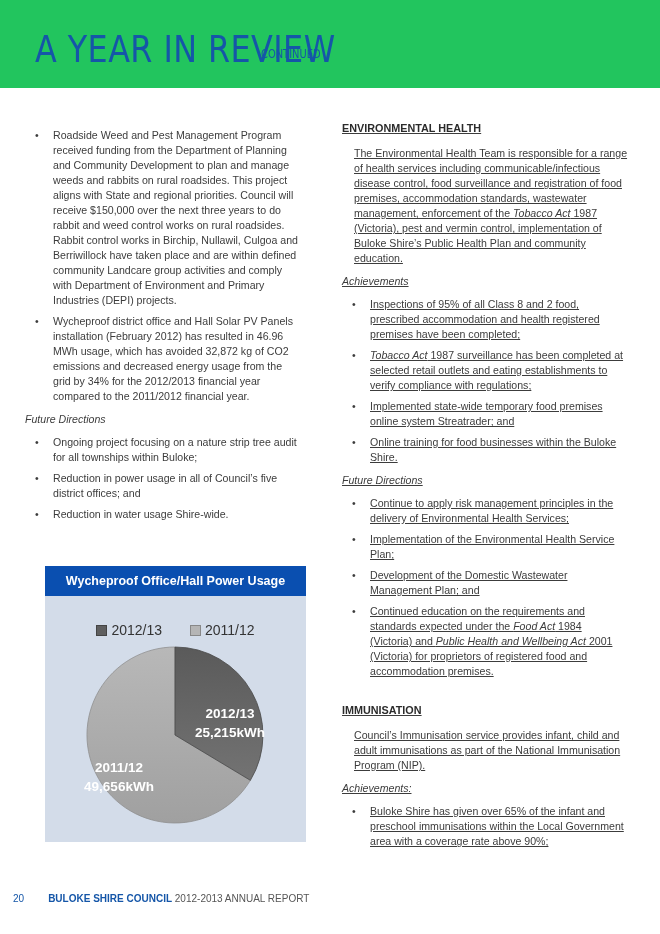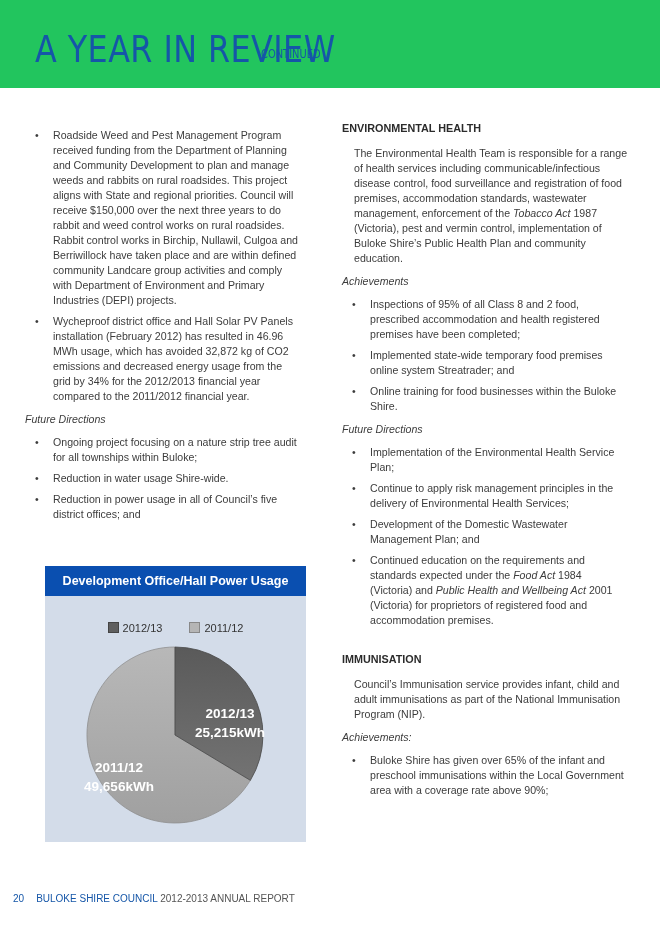--- a/index.html
+++ b/index.html
@@ -3,61 +3,61 @@
 <meta charset="utf-8">
 <style>
   html, body { margin:0; padding:0; }
   body { width:660px; height:934px; background:#ffffff; position:relative; overflow:hidden;
          font-family:"Liberation Sans", sans-serif; color:#3a3a3a; }
   .banner { position:absolute; left:0; top:0; width:660px; height:88px; background:#22c55e; }
   .banner .title { position:absolute; left:35px; top:28px; font-size:37px; color:#1556a8; letter-spacing:0.5px; font-family:"DejaVu Sans", sans-serif; font-weight:normal; transform:scaleX(0.86); transform-origin:left; white-space:nowrap; }
   .banner .cont { position:absolute; left:261px; top:47px; font-size:11.5px; color:#1556a8; font-family:"DejaVu Sans", sans-serif; transform:scaleX(0.86); transform-origin:left; }
   .col { position:absolute; font-size:10.6px; line-height:15px; color:#3c3c3c; }
   .col.left { left:25px; top:120px; width:285px; }
-  .col.right { left:342px; top:121px; width:290px; }
+  .col.right { left:342px; top:121px; width:290px;text-decoration:underline; }
   ul { list-style:none; margin:8px; padding:0; }
   li { position:relative; padding-left:20px; margin-bottom:6px; }
   li::before { content:"\2022"; position:absolute; left:2px; top:0; color:#3c3c3c; }
   .sub { font-style:italic; margin:6px 0 4px 0; }
   .h { font-weight:bold; color:#2b2b2b; margin-bottom:10px; font-size:10.8px; }
   p { margin:0 0 8px 12px; }
   .chart { position:absolute; left:45px; top:566px; width:261px; height:276px; background:#d3dce9; }
   .chart .hdr { height:30px; background:#0a4fb0; color:#ffffff; font-weight:bold; font-size:12.5px; text-align:center; line-height:30px; }
-  .legend { position:absolute; top:56px; left:0; width:100%; text-align:center; font-size:11px; color:#333; }
+  .legend { position:absolute; top:56px; left:0; width:100%; text-align:center; font-size:14px; color:#333; }
   .legend span.item { display:inline-block; margin:0 12px; }
   .sw { display:inline-block; width:9px; height:9px; vertical-align:-1px; margin-right:4px; }
   .pie { position:absolute; left:0; top:0; }
   .plabel { position:absolute; color:#ffffff; font-weight:bold; font-size:13.5px; text-align:center; line-height:19px; }
   .footer { position:absolute; left:13px; top:893px; font-size:10px; color:#555; white-space:nowrap; }
-  .footer .pg { color:#1556a8; margin-right:12px; }
-  .footer .org { color:#1556a8; font-weight:normal; }
+  .footer .pg { color:#1556a8; margin-right:24px; }
+  .footer .org { color:#1556a8; font-weight:bold; }
 </style>
 </head>
 <body>
 
 <div class="banner">
   <div class="title">A YEAR IN REVIEW</div>
   <div class="cont">CONTINUED</div>
 </div>
 
 <div class="col left">
   <ul>
     <li>Roadside Weed and Pest Management Program received funding from the Department of Planning and Community Development to plan and manage weeds and rabbits on rural roadsides. This project aligns with State and regional priorities. Council will receive $150,000 over the next three years to do rabbit and weed control works on rural roadsides. Rabbit control works in Birchip, Nullawil, Culgoa and Berriwillock have taken place and are within defined community Landcare group activities and comply with Department of Environment and Primary Industries (DEPI) projects.</li>
     <li>Wycheproof district office and Hall Solar PV Panels installation (February 2012) has resulted in 46.96 MWh usage, which has avoided 32,872 kg of CO2 emissions and decreased energy usage from the grid by 34% for the 2012/2013 financial year compared to the 2011/2012 financial year.</li>
   </ul>
   <div class="sub">Future Directions</div>
   <ul>
     <li>Ongoing project focusing on a nature strip tree audit for all townships within Buloke;</li>
+    <li>Reduction in power usage in all of Council’s five district offices; and</li>
     <li>Reduction in water usage Shire-wide.</li>
-    <li>Reduction in power usage in all of Council’s five district offices; and</li>
   </ul>
 </div>
 
 <div class="chart">
-  <div class="hdr">Development Office/Hall Power Usage</div>
+  <div class="hdr">Wycheproof Office/Hall Power Usage</div>
   <div class="legend">
     <span class="item"><span class="sw" style="background:#5f5f5f;border:1px solid #444"></span><span>2012/13</span></span>
     <span class="item"><span class="sw" style="background:#b5b5b5;border:1px solid #888"></span><span>2011/12</span></span>
   </div>
   <svg class="pie" width="261" height="276">
     <defs>
       <linearGradient id="gDark" x1="0" y1="0" x2="0" y2="1">
           <stop offset="0" stop-color="#5a5a5a"></stop>
           <stop offset="1" stop-color="#737373"></stop>
         </linearGradient>
@@ -78,27 +78,28 @@
     <div>49,656kWh</div>
   </div>
 </div>
 
 <div class="col right">
   <div class="h">ENVIRONMENTAL HEALTH</div>
   <p><span>The Environmental Health Team is responsible for a range of health services including communicable/infectious disease control, food surveillance and registration of food premises, accommodation standards, wastewater management, enforcement of the </span><i>Tobacco Act</i><span> 1987 (Victoria), pest and vermin control, implementation of Buloke Shire’s Public Health Plan and community education.</span></p>
   <div class="sub">Achievements</div>
   <ul>
     <li>Inspections of 95% of all Class 8 and 2 food, prescribed accommodation and health registered premises have been completed;</li>
+    <li><i>Tobacco Act</i><span> 1987 surveillance has been completed at selected retail outlets and eating establishments to verify compliance with regulations;</span></li>
     <li>Implemented state-wide temporary food premises online system Streatrader; and</li>
     <li>Online training for food businesses within the Buloke Shire.</li>
   </ul>
   <div class="sub">Future Directions</div>
   <ul>
+    <li>Continue to apply risk management principles in the delivery of Environmental Health Services;</li>
     <li>Implementation of the Environmental Health Service Plan;</li>
-    <li>Continue to apply risk management principles in the delivery of Environmental Health Services;</li>
     <li>Development of the Domestic Wastewater Management Plan; and</li>
     <li><span>Continued education on the requirements and standards expected under the </span><i>Food Act</i><span> 1984 (Victoria) and </span><i>Public Health and Wellbeing Act</i><span> 2001 (Victoria) for proprietors of registered food and accommodation premises.</span></li>
   </ul>
   <div class="h" style="margin-top:24px;">IMMUNISATION</div>
   <p>Council’s Immunisation service provides infant, child and adult immunisations as part of the National Immunisation Program (NIP).</p>
   <div class="sub">Achievements:</div>
   <ul>
     <li>Buloke Shire has given over 65% of the infant and preschool immunisations within the Local Government area with a coverage rate above 90%;</li>
   </ul>
 </div>

